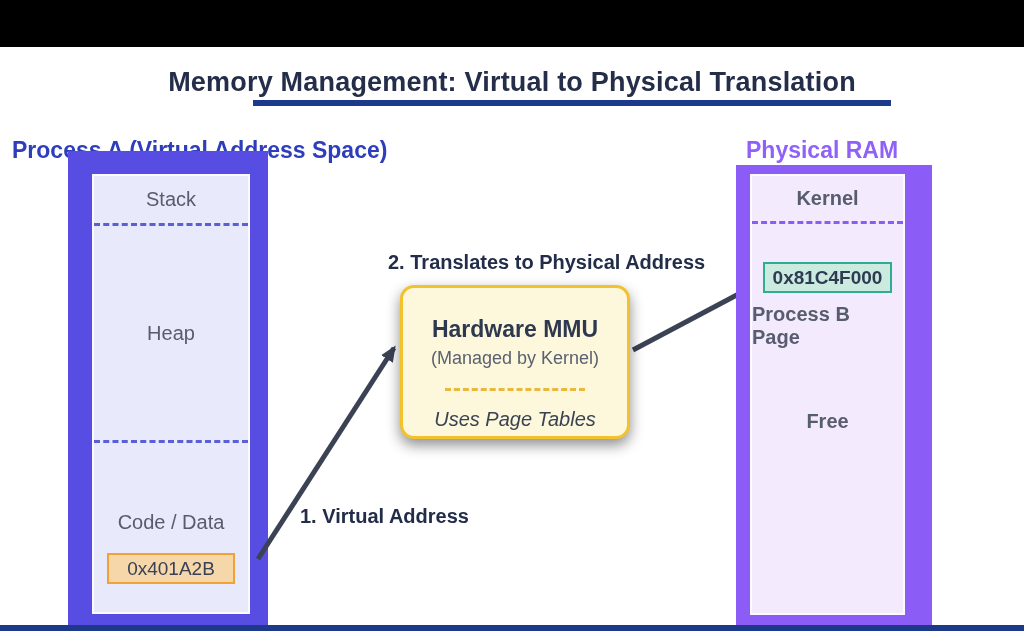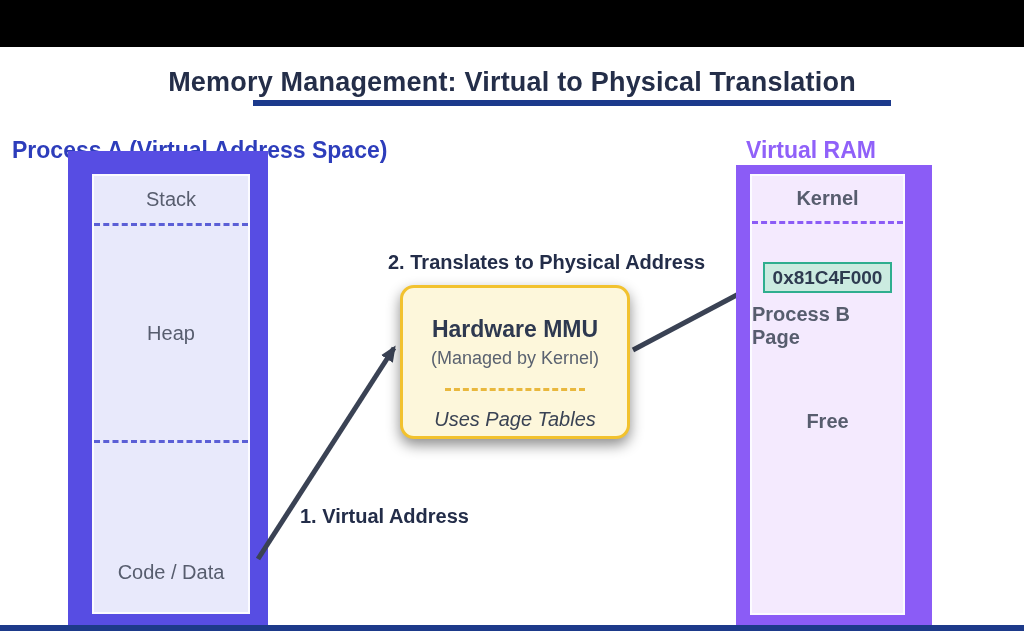--- a/index.html
+++ b/index.html
@@ -84,35 +84,38 @@
 </style>
 </head>
 <body>
 
 <div id="canvas">
 
   <div class="title-underline"></div>
   <div class="diagram-title">Memory Management: Virtual to Physical Translation</div>
 
   <div class="caption caption-left">Process A (Virtual Address Space)</div>
-  <div class="caption caption-right">Virtual RAM</div>
+  <div class="caption caption-right">Physical RAM</div>
 
   <div class="panel panel-left"></div>
 
   <div class="block block-left">
     <div class="sec sec-stack">
       <span class="block-text">Stack</span>
     </div>
     <div class="div-dashed ld1"></div>
     <div class="sec sec-heap">
       <span class="block-text">Heap</span>
     </div>
     <div class="div-dashed ld2"></div>
     <div class="sec-code">
       <span class="block-text">Code / Data</span>
+      <div class="addr-box addr-virtual">
+        <span>0x401A2B</span>
+      </div>
     </div>
   </div>
 
   <svg class="arrow-layer" width="1024" height="631" viewBox="0 0 1024 631">
     <defs>
       <marker id="ah" markerUnits="userSpaceOnUse" markerWidth="20" markerHeight="18" refX="13" refY="7" orient="auto">
         <path d="M0,0 L16,7 L0,14 Z" fill="#3A4254"></path>
       </marker>
     </defs>
     <line x1="258" y1="512" x2="394" y2="301" stroke="#3A4254" stroke-width="5" marker-end="url(#ah)"></line>

